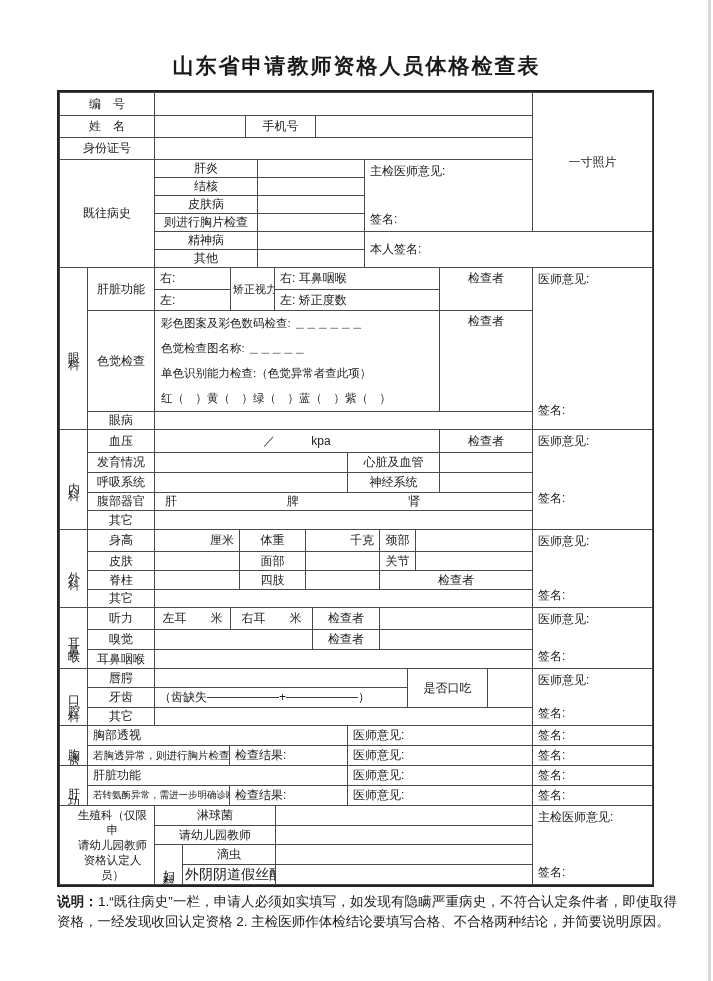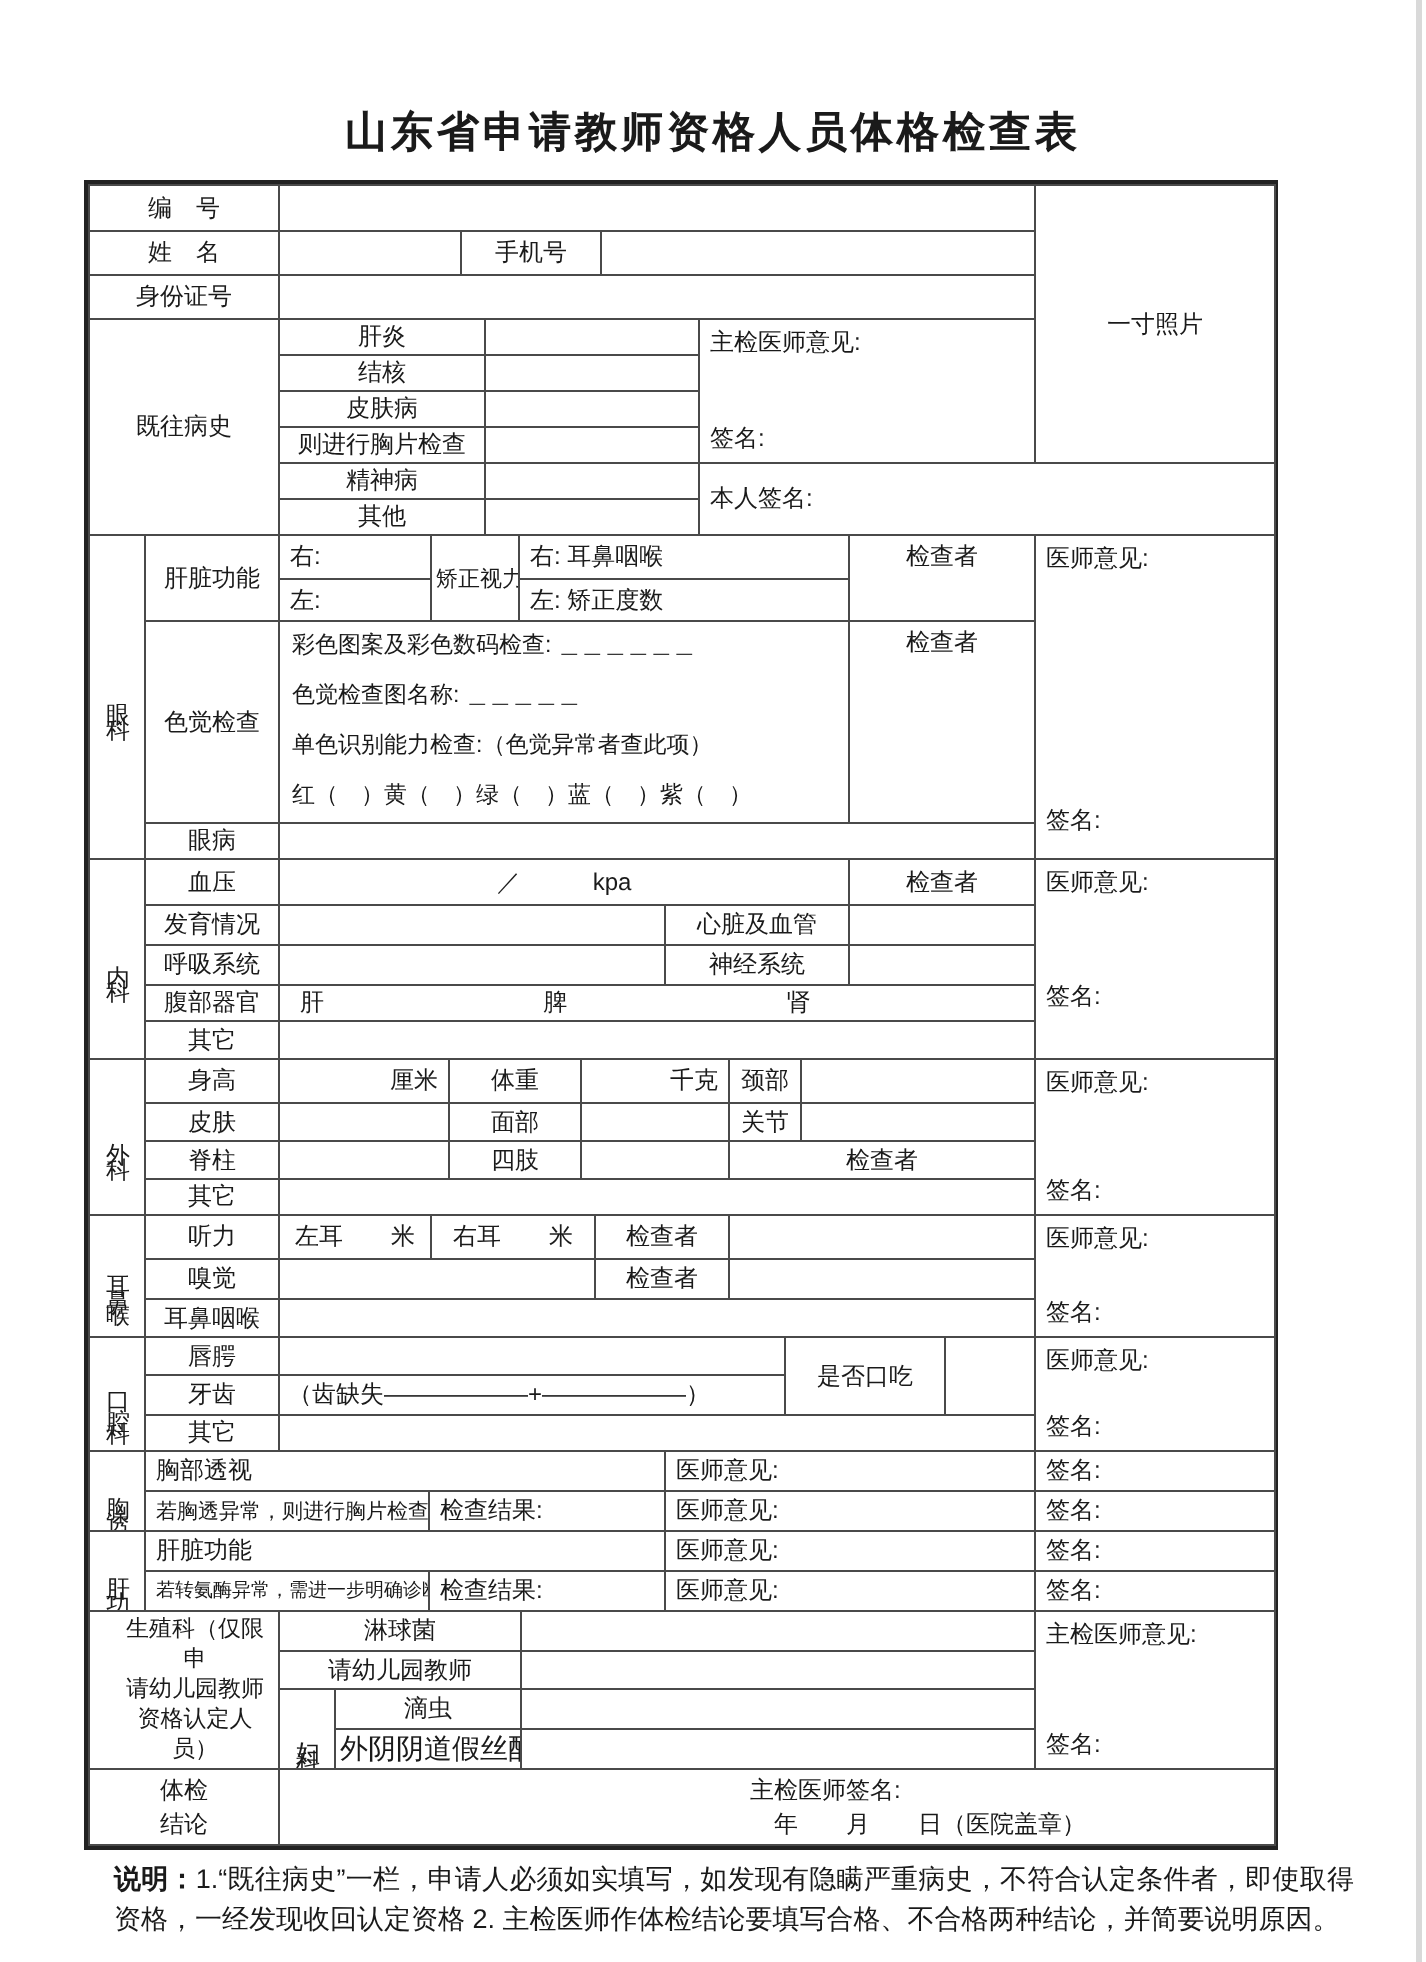--- a/index.html
+++ b/index.html
@@ -1,20 +1,20 @@
 <!DOCTYPE html>
 <html><head>
 <meta charset="utf-8">
 <style>
   html,body{margin:0;padding:0;background:#fff;}
   body{width:713px;height:981px;position:relative;overflow:hidden;
        font-family:"Liberation Sans","DejaVu Sans",sans-serif;color:#1a1a1a;}
   body::after{content:"";position:absolute;top:0;right:2px;width:3px;height:981px;background:#d9d9d9;}
   .title{margin:52px 0 10px 0;text-align:center;font-size:21px;font-weight:bold;letter-spacing:2px;}
-  .tbl-wrap{margin-left:42px;width:593px;border:2px solid #222;box-sizing:content-box;}
+  .tbl-wrap{margin-left:57px;width:593px;border:2px solid #222;box-sizing:content-box;}
   table{width:593px;border-collapse:collapse;table-layout:fixed;margin-top:-1px;}
   table:first-child{margin-top:0;}
   td{border:1px solid #4a4a4a;font-size:12px;text-align:center;vertical-align:middle;
      padding:0 2px;overflow:hidden;box-sizing:border-box;}
   td.rel{position:relative;text-decoration:underline;}
   .lab{white-space:nowrap;}
   .left{text-align:left;padding-left:5px;}
   .right{text-align:right;padding-right:5px;}
   .vlabel{writing-mode:vertical-lr;letter-spacing:7px;margin:0 auto;white-space:pre;}
   .ml{white-space:pre-line;}
@@ -438,30 +438,16 @@
       <td>滴虫</td>
       <td></td>
     </tr>
     <tr style="height:20px">
       <td class="small nw">外阴阴道假丝酵母菌</td>
       <td></td>
     </tr>
   </tbody>
     </table>
 
-  <table>
-    <colgroup>
-        <col style="width:95px">
-        <col style="width:498px">
-      </colgroup>
-    <tbody>
-        <tr style="height:38px">
-      <td class="ml">体检
-结论</td>
-      <td class="concl">主检医师签名:
-　年　　月　　日（医院盖章）</td>
-    </tr>
-  </tbody>
-    </table>
 
 </div>
 
 <div class="note"><b>说明：</b><span>1.“既往病史”一栏，申请人必须如实填写，如发现有隐瞒严重病史，不符合认定条件者，即使取得资格，一经发现收回认定资格  2. 主检医师作体检结论要填写合格、不合格两种结论，并简要说明原因。</span></div>
 
 </body></html>

